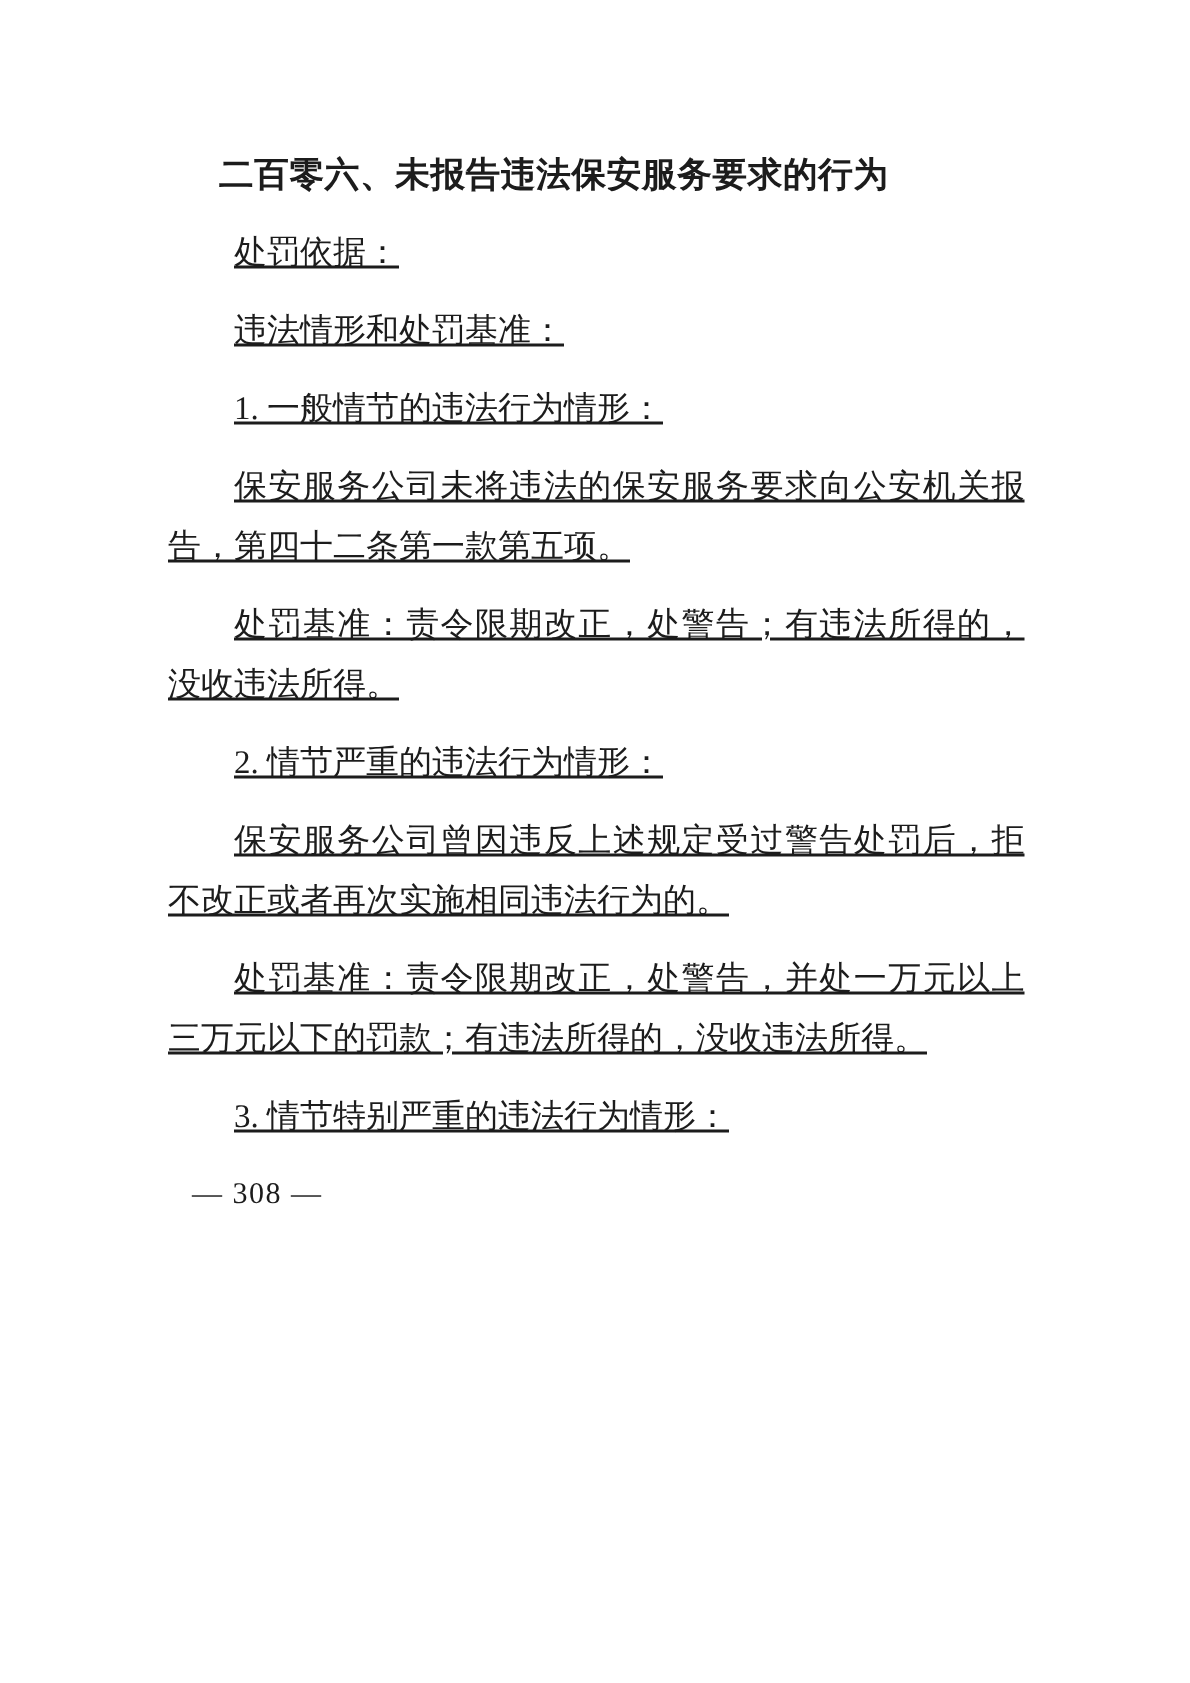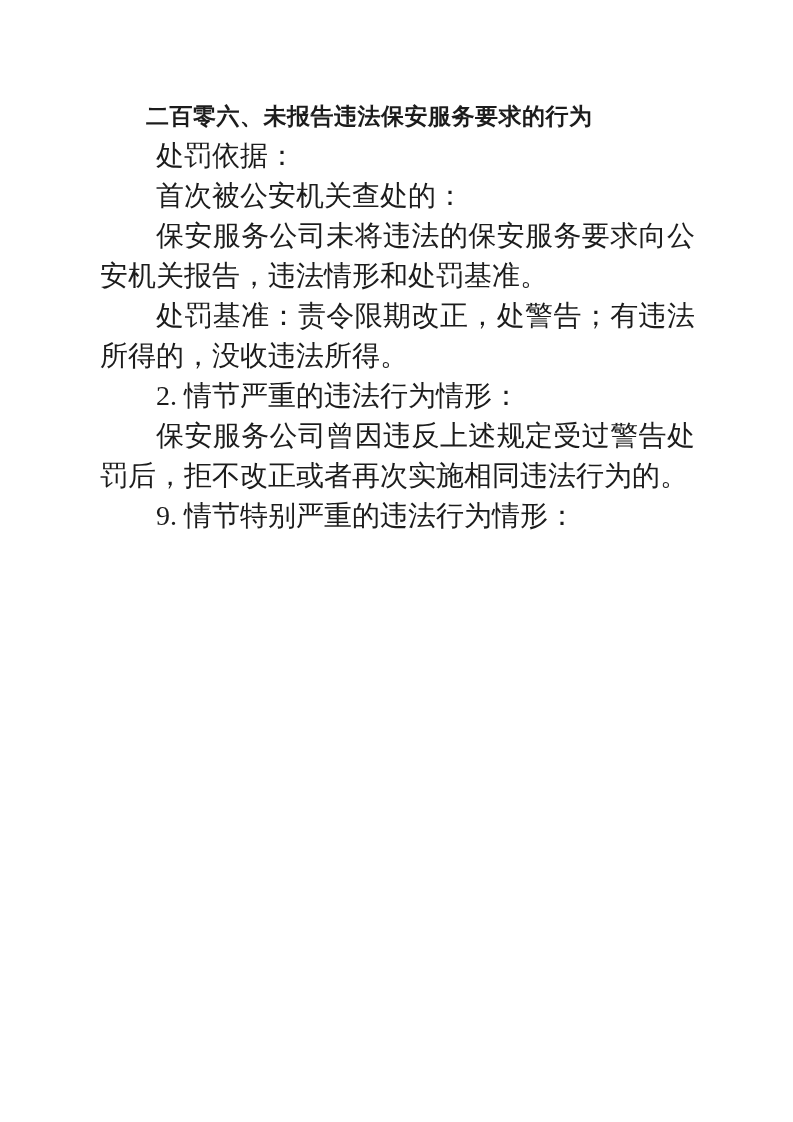--- a/index.html
+++ b/index.html
@@ -23,53 +23,57 @@
     font-weight: bold;
     font-size: 23px;
     line-height: 40px;
     text-indent: 2em;
     margin: 0;
     letter-spacing: 0.5px;
     white-space: nowrap;
   }
   .doc-para {
     font-family: "Liberation Serif", "DejaVu Serif", serif;
-    font-size: 28px;
+    font-size: 22px;
     line-height: 40px;
-    margin: 0;
+    margin: 12px;
     text-indent: 2em;
     text-align: justify;
     text-justify: inter-character;
+    text-decoration: underline;
   }
   .folio {
     font-family: "Liberation Serif", "DejaVu Serif", serif;
     font-size: 20px;
     line-height: 40px;
     margin: 0 0 0 28px;
     letter-spacing: 1px;
   }
 </style>
 </head>
 <body>
 
 <div class="page">
   <h1 class="doc-title">二百零六、未报告违法保安服务要求的行为</h1>
 
   <p class="doc-para">处罚依据：</p>
 
 
 
-  <p class="doc-para">首次被公安机关查处的：</p>
+  <p class="doc-para">违法情形和处罚基准：</p>
 
+  <p class="doc-para">1. 一般情节的违法行为情形：</p>
 
-  <p class="doc-para">保安服务公司未将违法的保安服务要求向公安机关报告，违法情形和处罚基准。</p>
+  <p class="doc-para">保安服务公司未将违法的保安服务要求向公安机关报告，第四十二条第一款第五项。</p>
 
   <p class="doc-para">处罚基准：责令限期改正，处警告；有违法所得的，没收违法所得。</p>
 
   <p class="doc-para">2. 情节严重的违法行为情形：</p>
 
   <p class="doc-para">保安服务公司曾因违反上述规定受过警告处罚后，拒不改正或者再次实施相同违法行为的。</p>
 
+  <p class="doc-para">处罚基准：责令限期改正，处警告，并处一万元以上三万元以下的罚款；有违法所得的，没收违法所得。</p>
 
-  <p class="doc-para">9. 情节特别严重的违法行为情形：</p>
+  <p class="doc-para">3. 情节特别严重的违法行为情形：</p>
 
 
+  <p class="folio">— 308 —</p>
 </div>
 
 </body></html>

